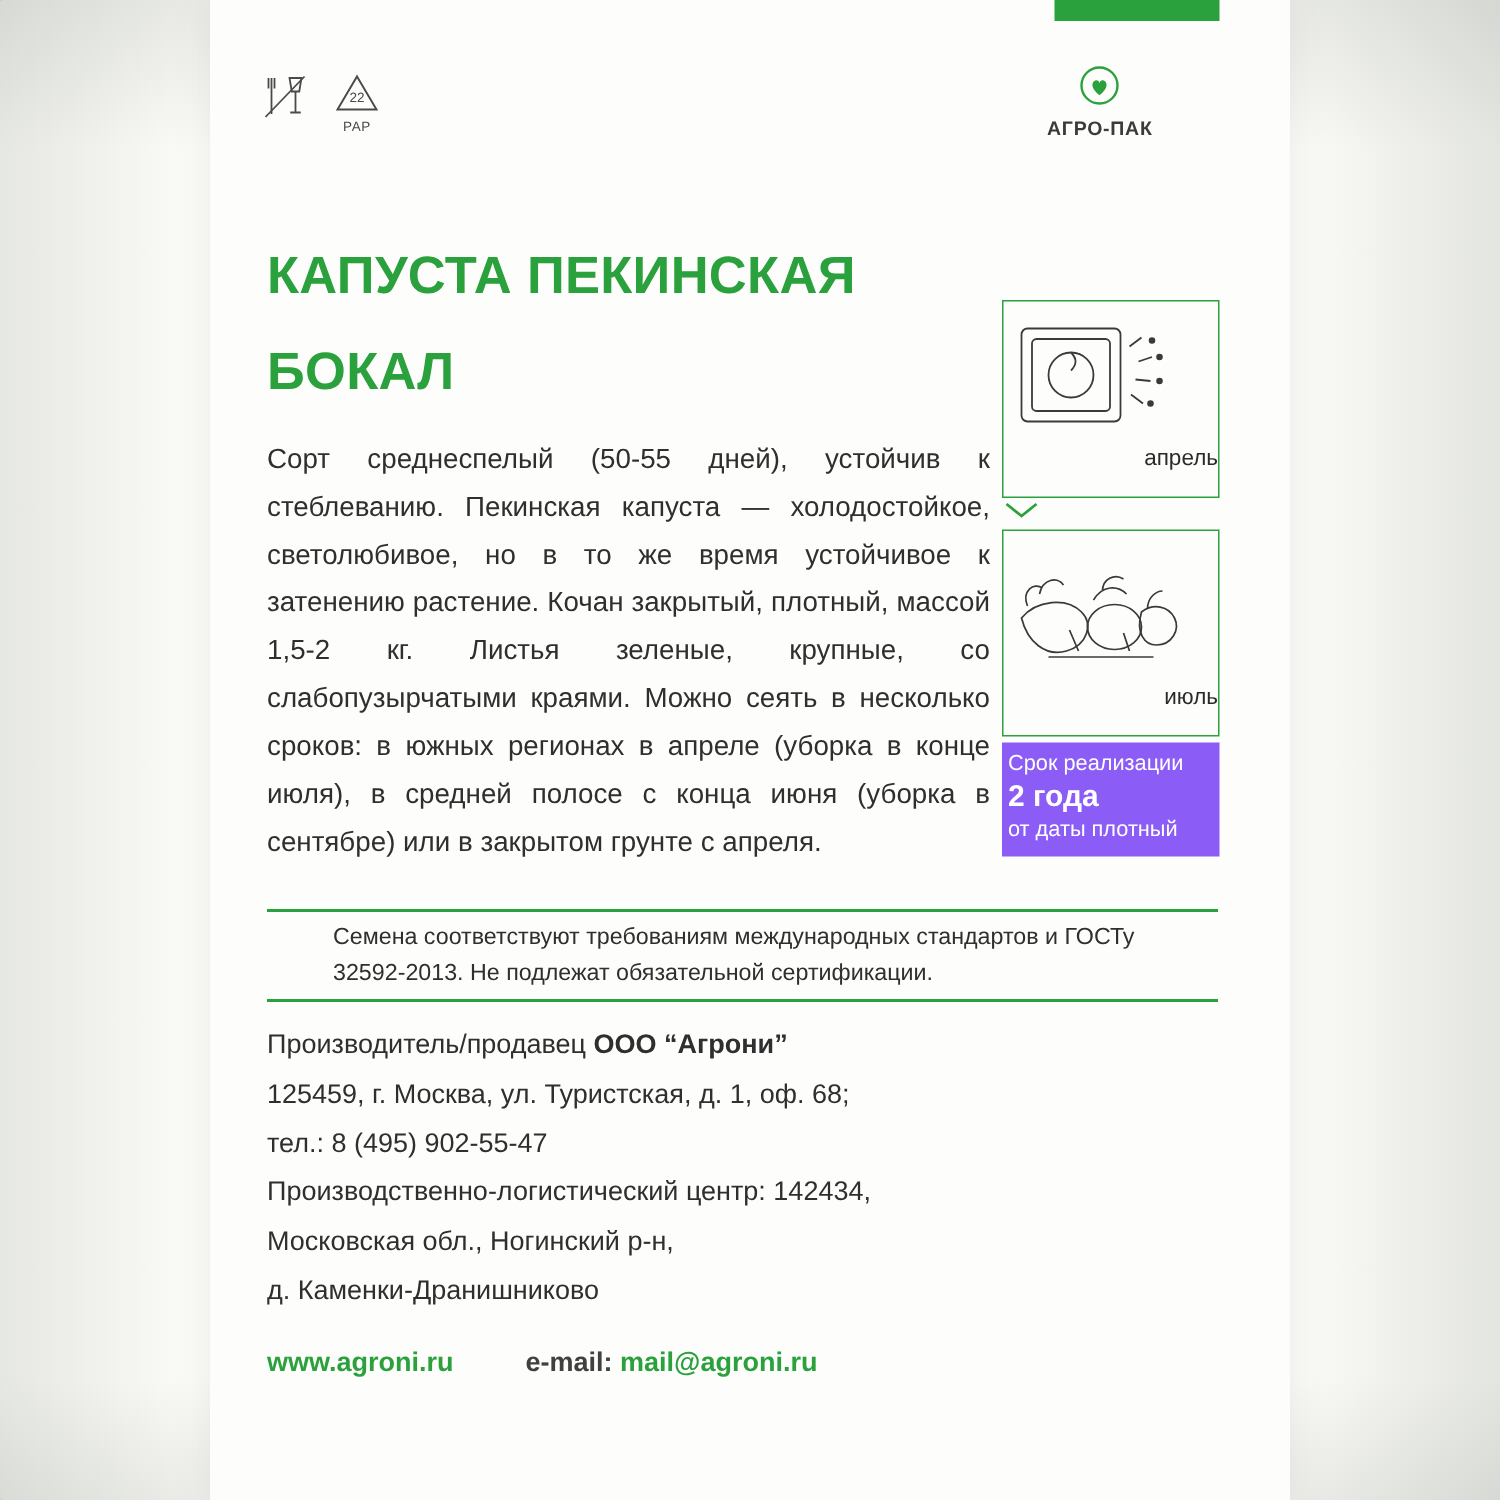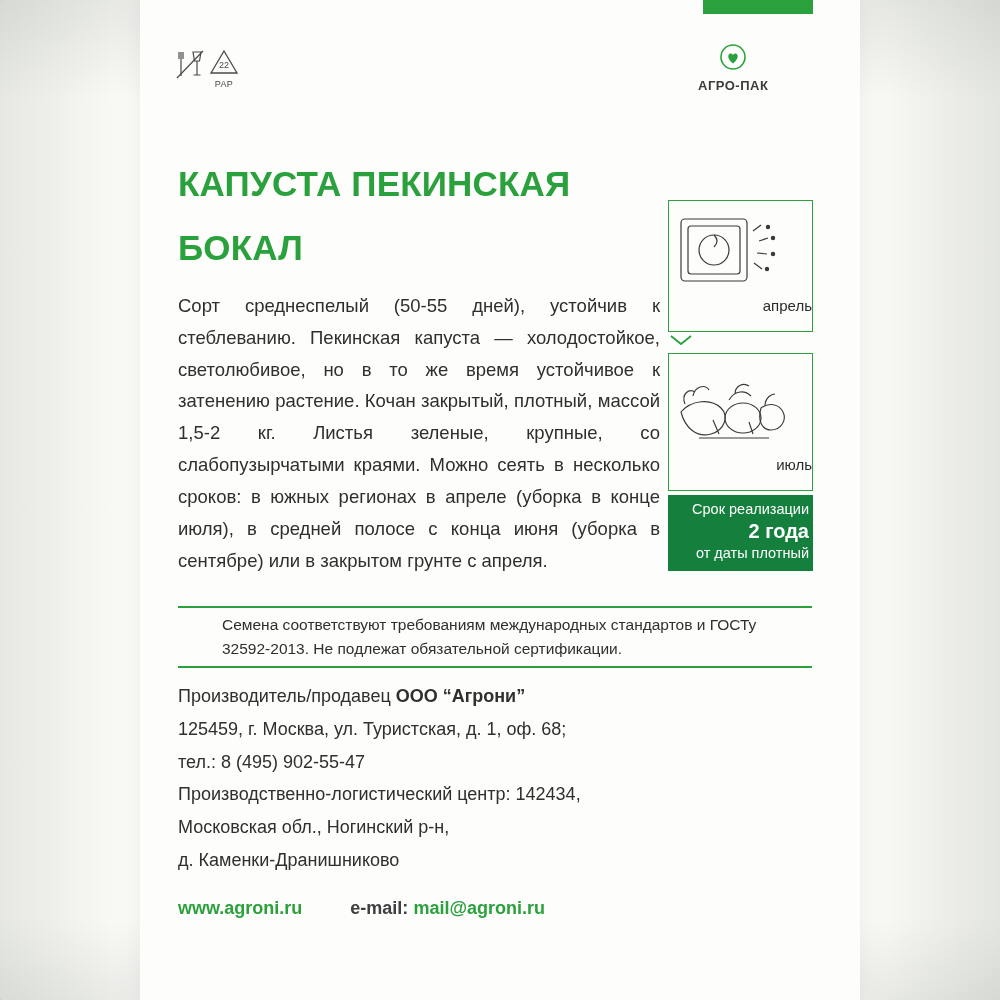--- a/index.html
+++ b/index.html
@@ -76,21 +76,21 @@
     background: #2aa13c;
   }
 
   
   .marks {
     position: absolute;
     left: 175px;
     top: 48px;
     display: flex;
     align-items: flex-start;
-    gap: 2px;
+    gap: 16px;
   }
   .mark-label {
     font-size: 9px;
     color: #4a4a4a;
     text-align: center;
     margin-top: 1px;
     letter-spacing: 0.4px;
   }
 
   
@@ -167,23 +167,23 @@
   .chev {
     text-align: center;
     color: #2aa13c;
     font-size: 15px;
     line-height: 14px;
     height: 16px;
     margin-top: 1px;
   }
   .shelf-box {
     margin-top: 4px;
-    background: #15803d;
+    background: #8b5cf6;
     color: #ffffff;
-    text-align: right;
+    text-align: left;
     padding: 5px 4px 8px;
   }
   .shelf-top { font-size: 14.5px; line-height: 1.25; }
   .shelf-mid { font-size: 20px; font-weight: bold; line-height: 1.35; }
   .shelf-bot { font-size: 14.5px; line-height: 1.2; }
 
   
   .rule {
     position: absolute;
     background: #2aa13c;

